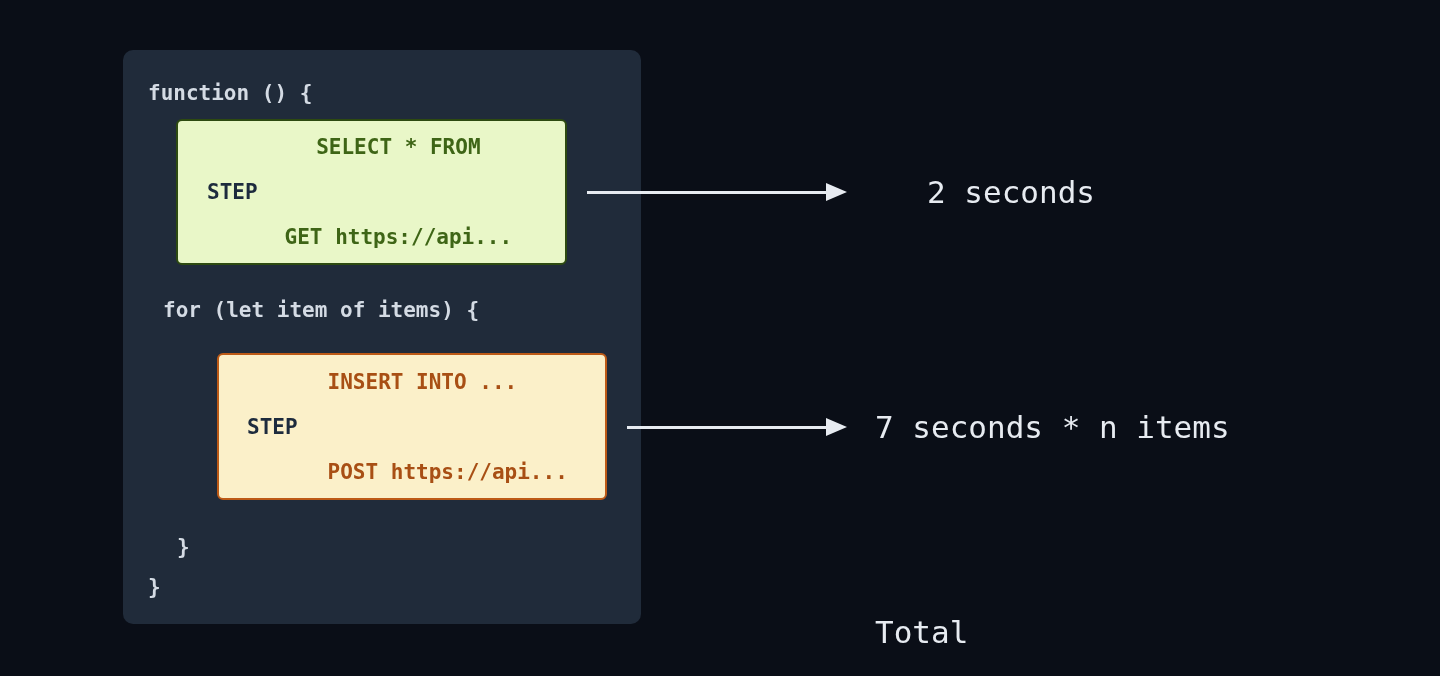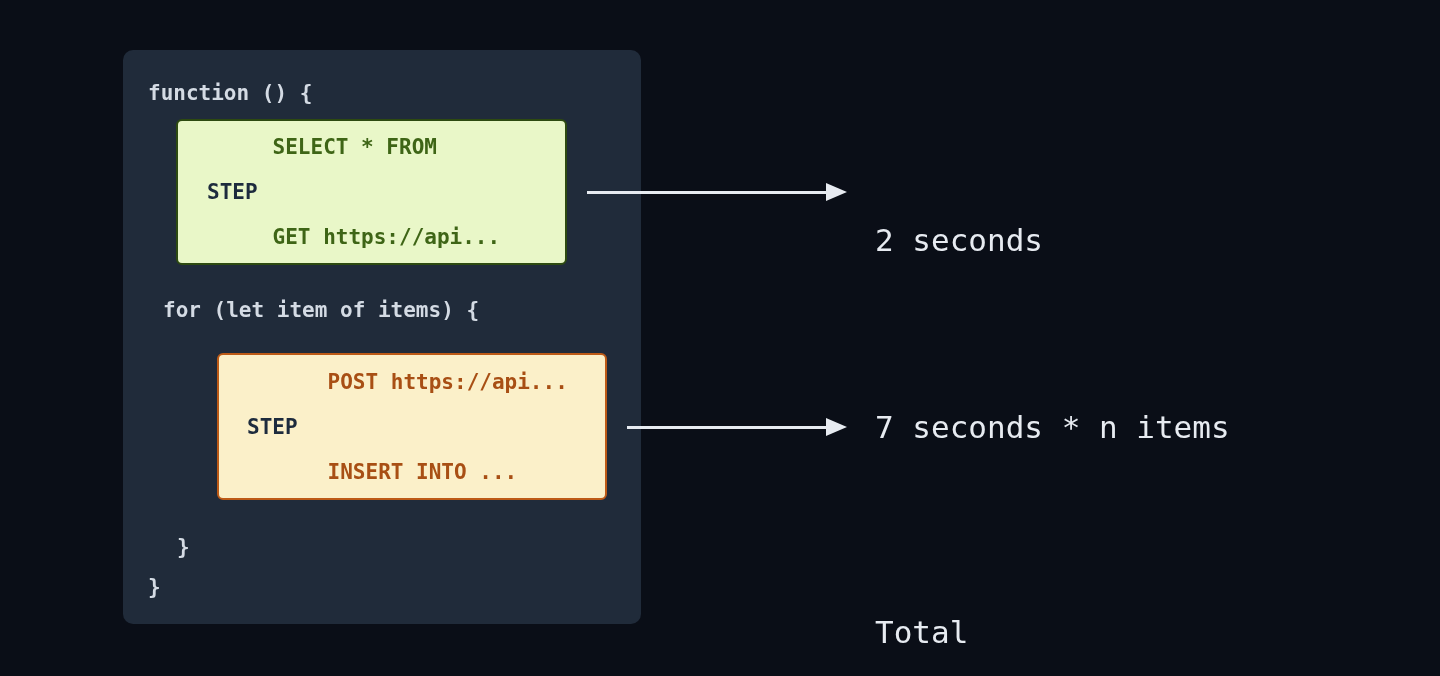--- a/index.html
+++ b/index.html
@@ -49,21 +49,21 @@
     align-items:center;
     border-radius:6px;
   }
   .step-box-extract{
     left:53px;top:69px;
     width:391px;height:146px;
     background:var(--green-box-bg);
     border:2px solid var(--green-box-border);
     padding-left:29px;
   }
-  .step-box-extract .step-code{color:var(--green-text);margin-left:15px;}
+  .step-box-extract .step-code{color:var(--green-text);margin-left:27px;text-align:center;}
   .step-box-load{
     left:94px;top:303px;
     width:390px;height:147px;
     background:var(--yellow-box-bg);
     border:2px solid var(--yellow-box-border);
     padding-left:28px;
   }
   .step-box-load .step-code{color:var(--yellow-text);margin-left:30px;}
   .step-label{
     font-size:21px;
@@ -97,21 +97,21 @@
   .arrow-step1 .arrow-shaft{width:239px;}
   .arrow-step2{left:627px;top:418px;}
   .arrow-step2 .arrow-shaft{width:199px;}
   .annotation{
     position:absolute;
     font-size:31px;
     line-height:40px;
     color:var(--annotation);
     white-space:pre;
   }
-  .duration-step1{left:875px;top:172px;margin-top:48px;}
+  .duration-step1{left:927px;top:172px;}
   .duration-step2{left:875px;top:407px;}
   .total-block{left:875px;top:530px;line-height:41px;}
 </style>
 </head>
 <body>
 
 <div class="canvas">
 
   <div class="code-panel">
 
@@ -123,22 +123,22 @@
         <div>SELECT * FROM</div>
         <div>GET https://api...</div>
       </div>
     </div>
 
     <div class="code-line line-for-open">for (let item of items) {</div>
 
     <div class="step-box step-box-load">
       <span class="step-label">STEP</span>
       <div class="step-code">
+        <div>INSERT INTO ...</div>
         <div>POST https://api...</div>
-        <div>INSERT INTO ...</div>
       </div>
     </div>
 
     <div class="code-line line-for-close">}</div>
 
     <div class="code-line line-function-close">}</div>
 
   </div>
 
   <div class="arrow arrow-step1">

